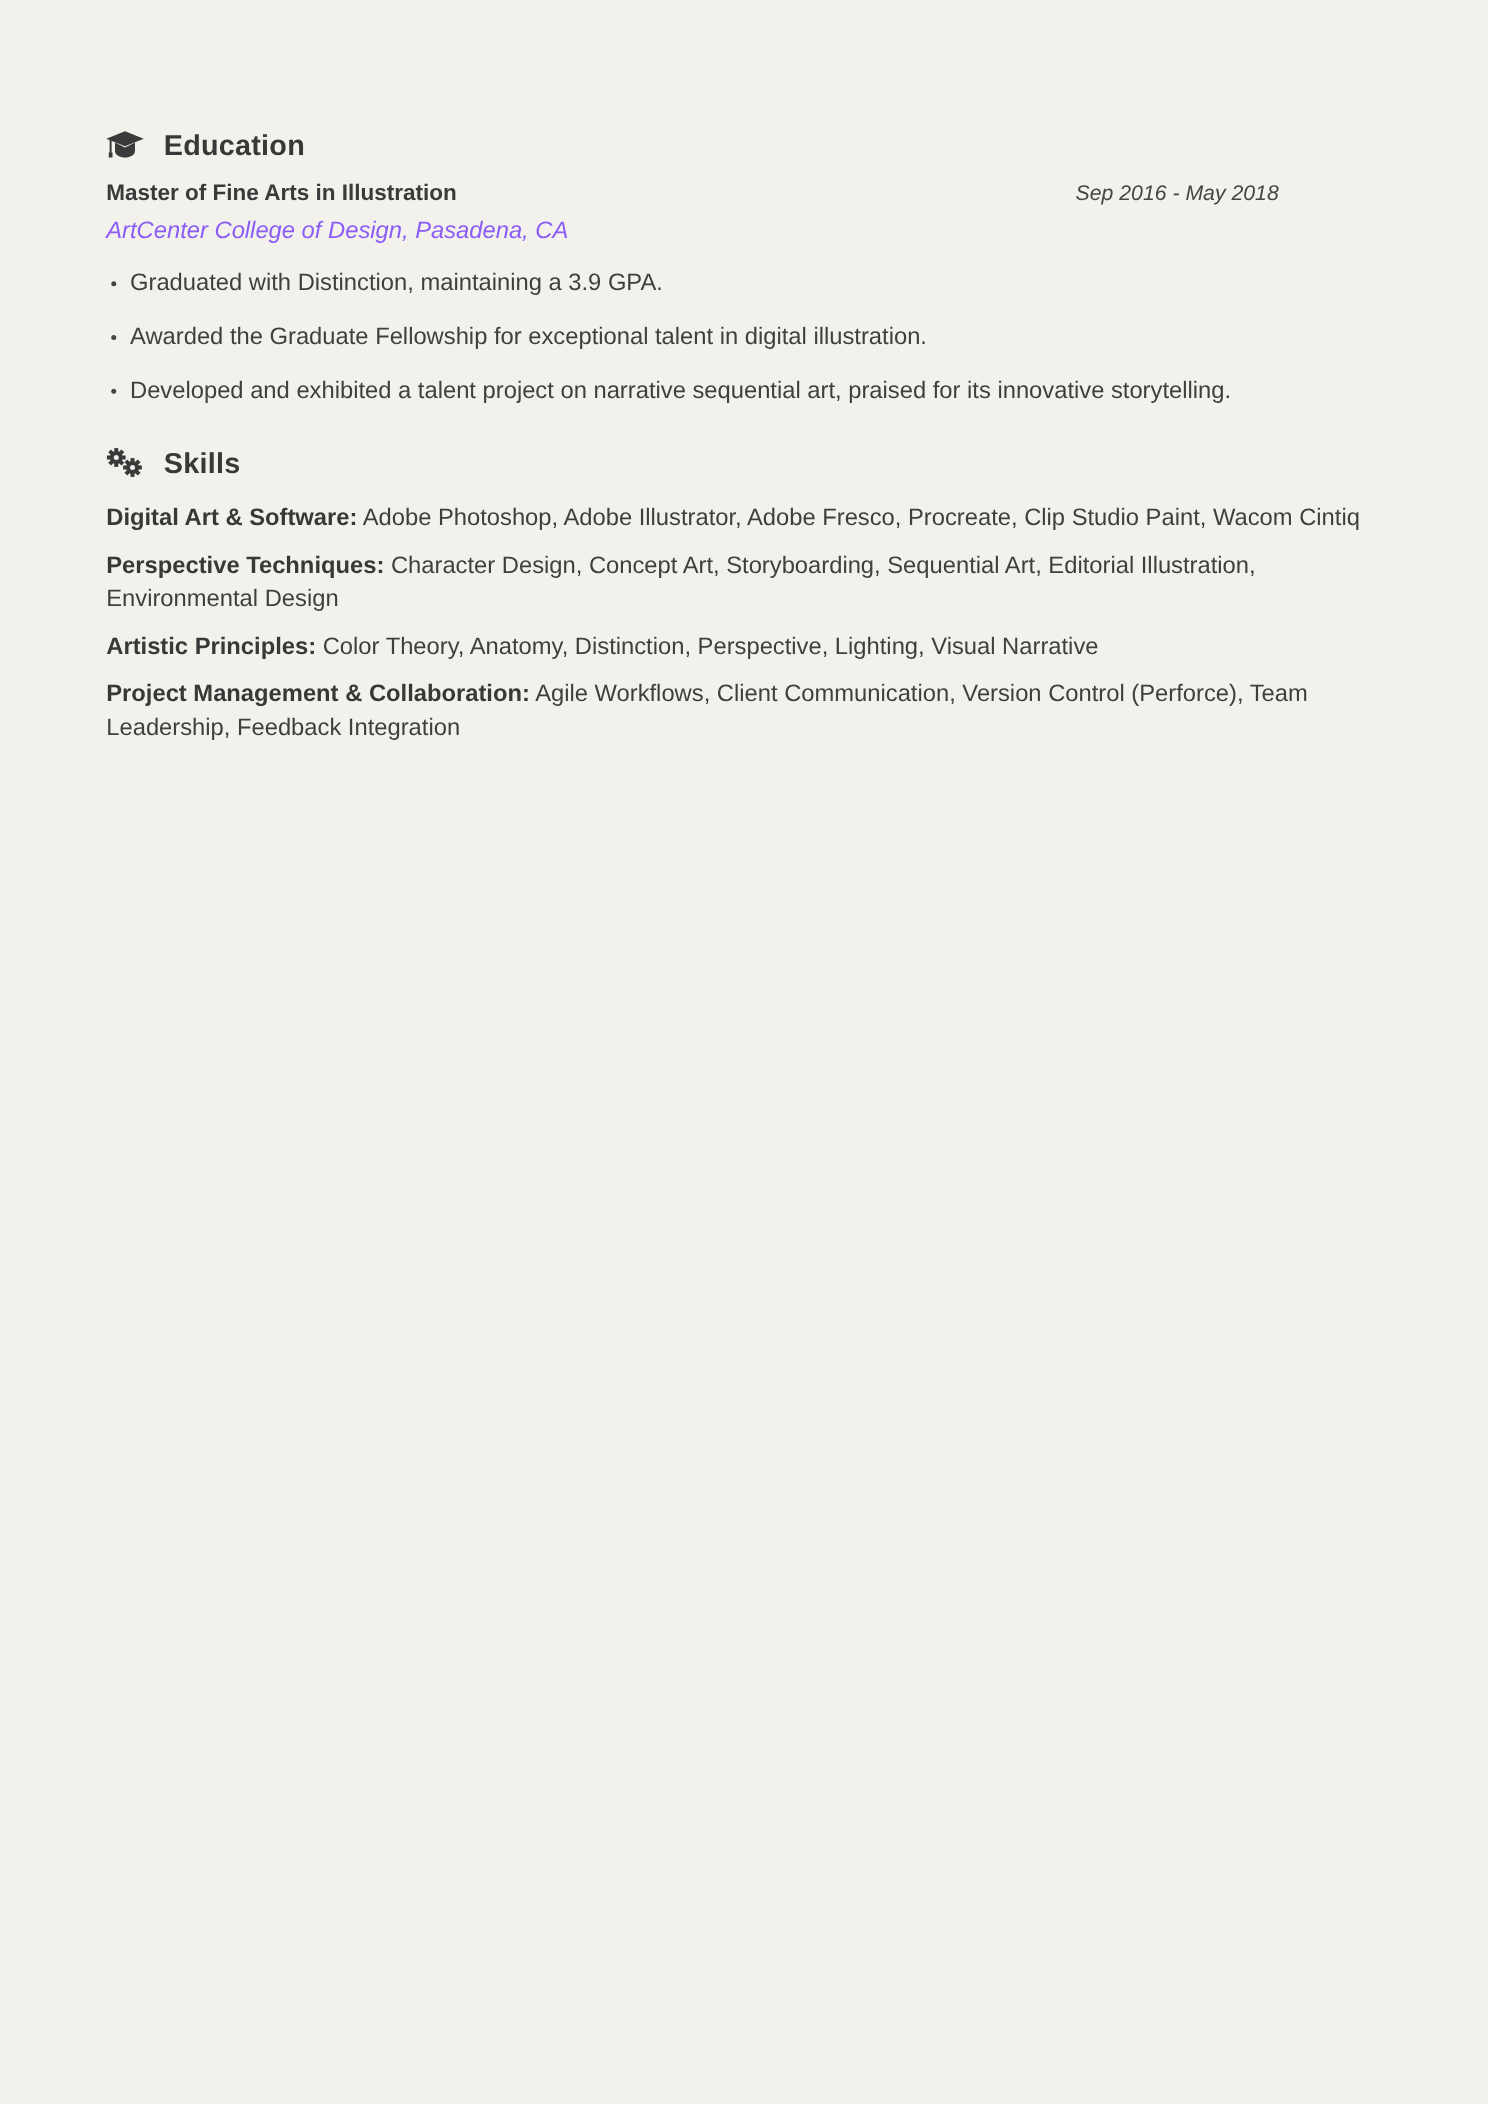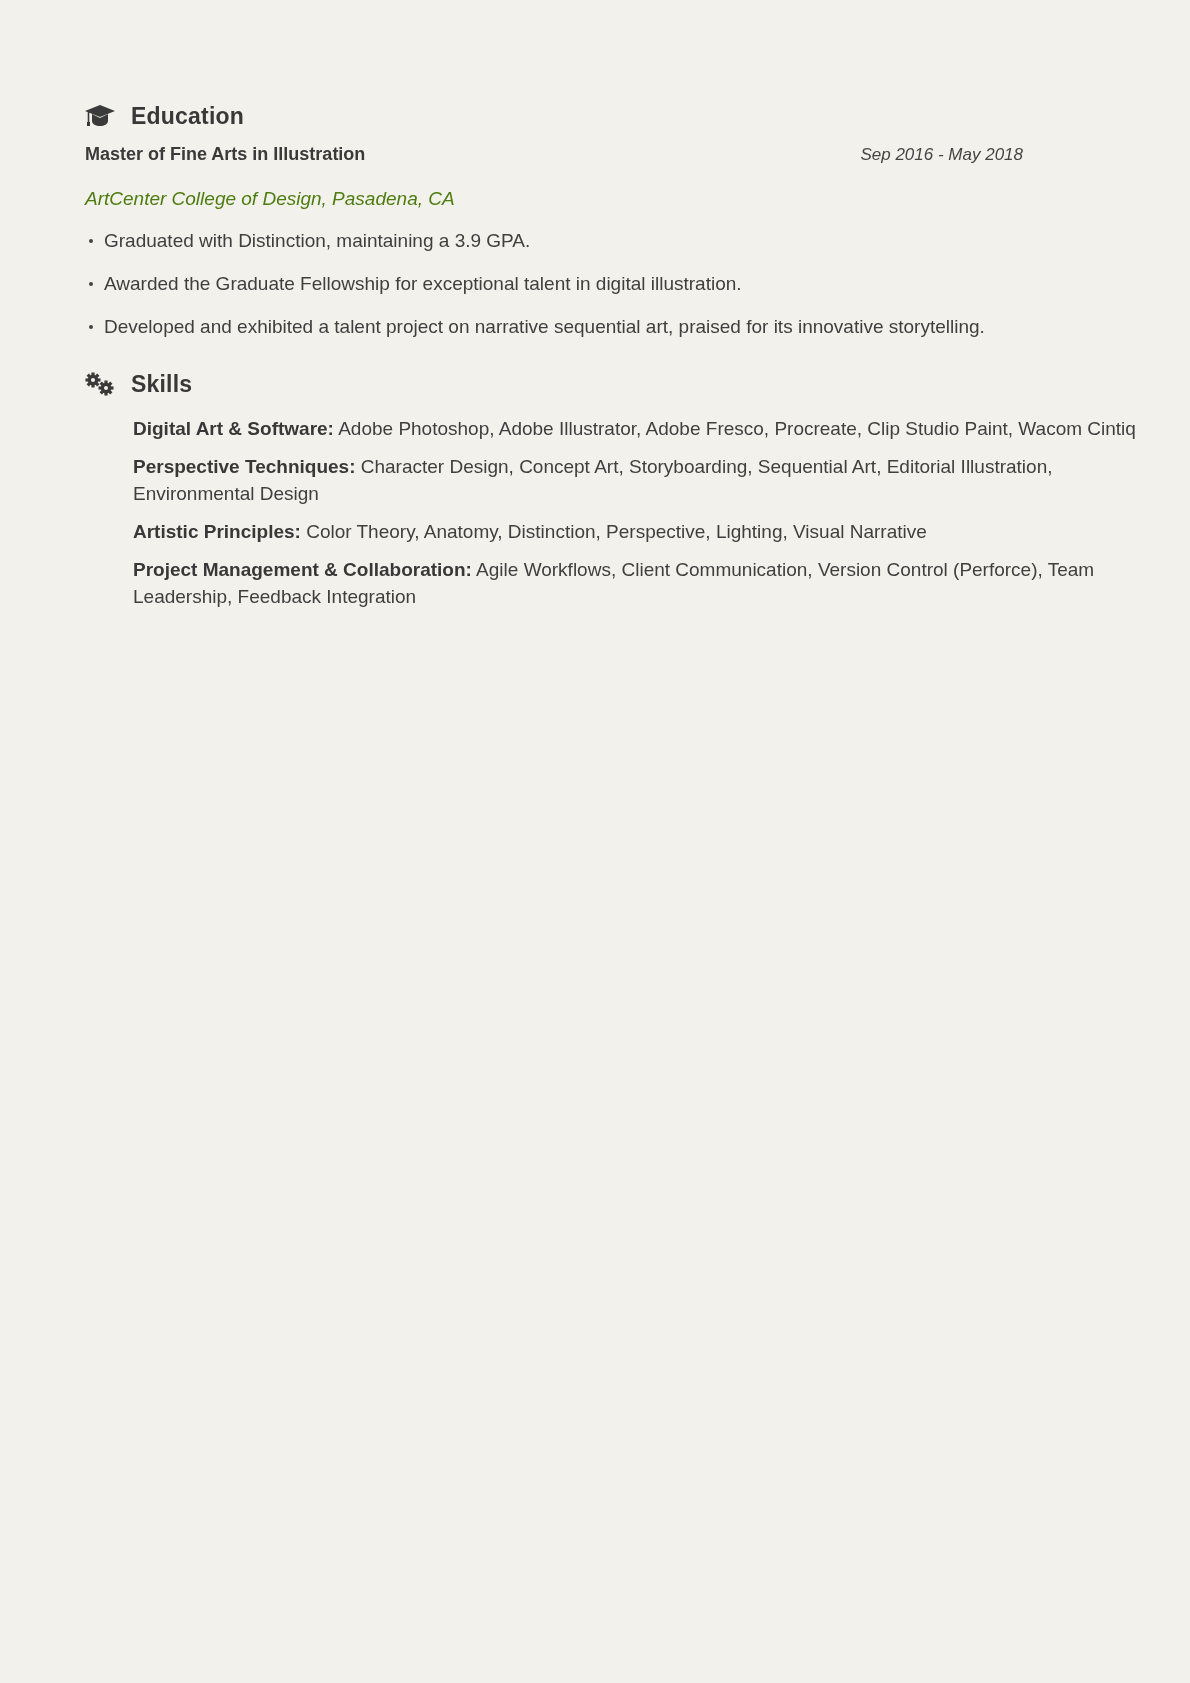--- a/index.html
+++ b/index.html
@@ -57,22 +57,22 @@
       color: #3a3a3a;
     }
     .dates {
       font-size: 17px;
       font-style: italic;
       color: #454545;
     }
     .school {
       font-size: 19px;
       font-style: italic;
-      color: #4d7c0f;
-      margin-top: 23px;
+      color: #8b5cf6;
+      margin-top: 9px;
     }
     ul.bullets {
       margin: 17px 0 0 0;
       padding: 0 0 0 19px;
       list-style: none;
     }
     ul.bullets li {
       position: relative;
       font-size: 19px;
       line-height: 27px;
@@ -89,21 +89,20 @@
       border-radius: 50%;
       background: #444;
     }
     .skills-section { margin-top: 24px; }
     .skill-line {
       font-size: 19px;
       line-height: 27px;
       color: #3f3f3f;
       margin-top: 11px;
       width: 1010px;
-      margin-left: 48px;
     }
     .skill-line:first-of-type { margin-top: 14px; }
     .skill-label {
       font-weight: bold;
       color: #383838;
     }
   </style>
 </head>
 <body>
 

